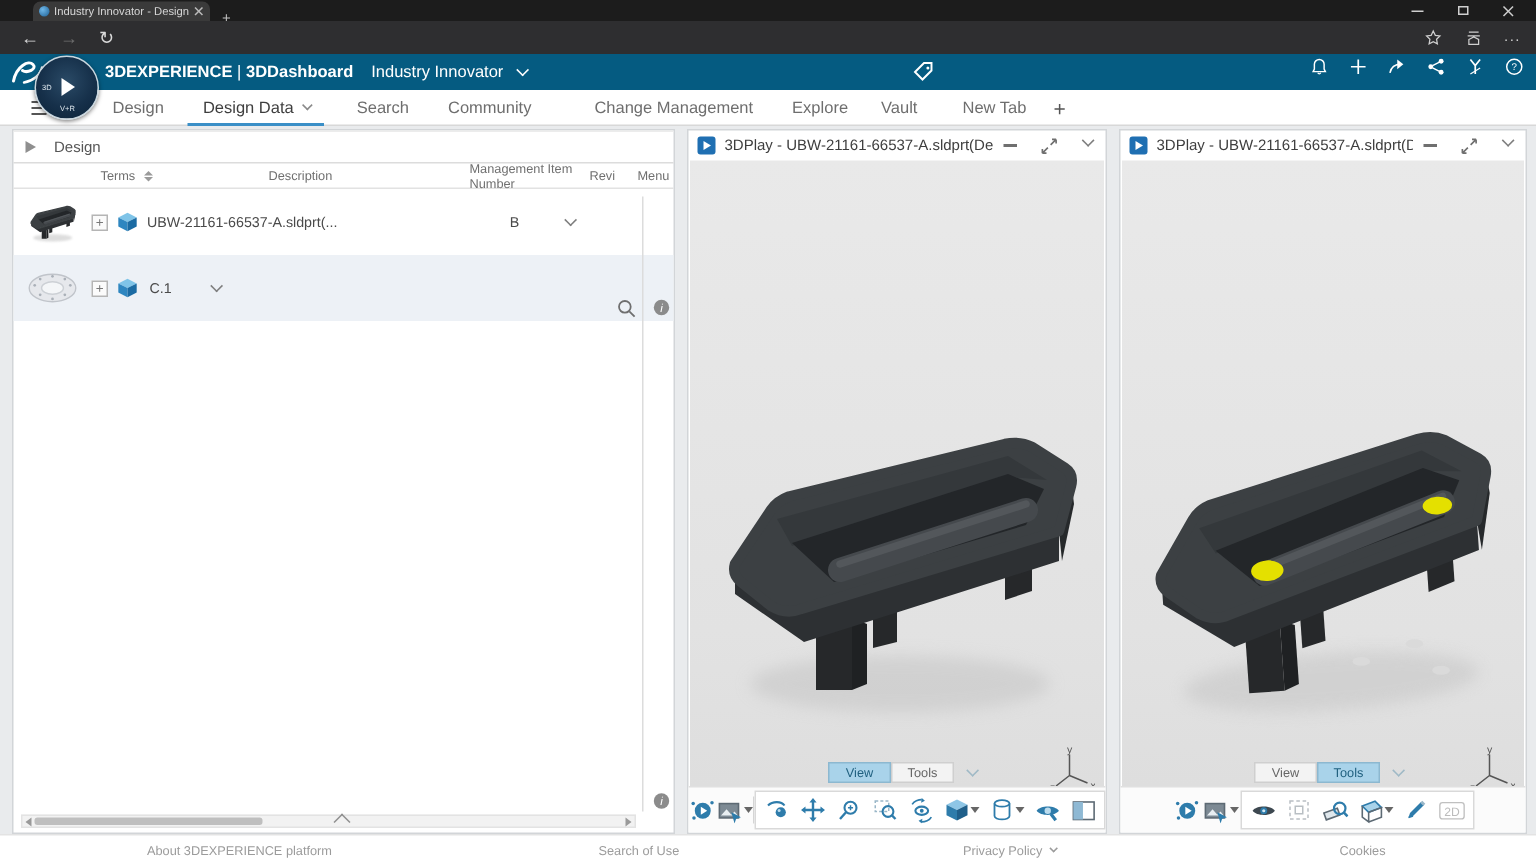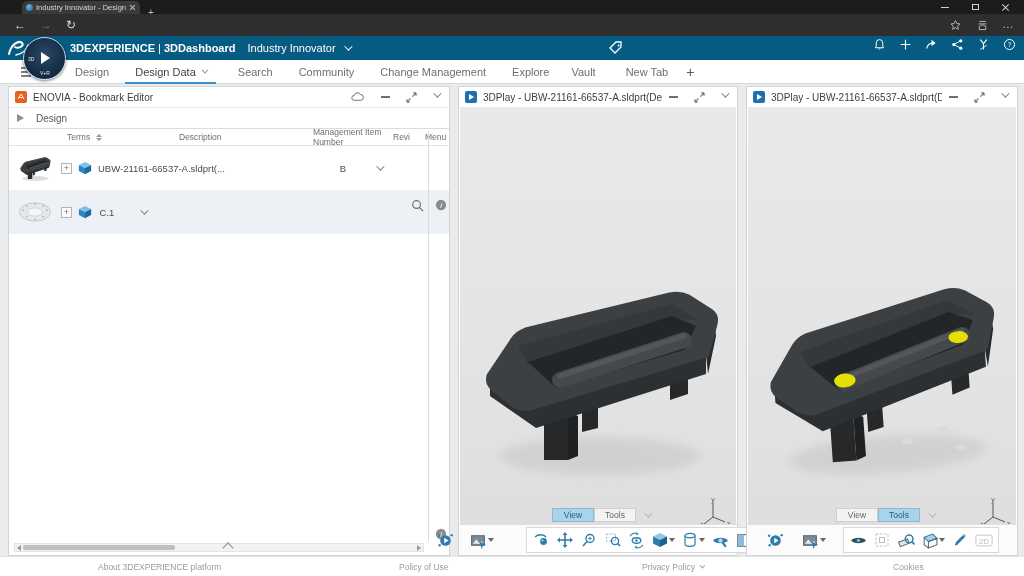--- a/index.html
+++ b/index.html
@@ -106,21 +106,21 @@
   .collapse-chev::before { content:""; position:absolute; left:1px; top:3px; width:7px; height:7px;
      border-left:1.6px solid #8f8f8f; border-top:1.6px solid #8f8f8f; transform:rotate(45deg); }
 
   
   .viewport { position:absolute; background:linear-gradient(#e9e9e9, #e2e2e2 75%, #dedede); overflow:hidden; }
   .vtabs { position:absolute; display:flex; align-items:center; gap:0; }
   .vtab { width:42px; height:14px; font-size:8.5px; display:flex; align-items:center; justify-content:center;
           background:#f3f3f3; border:1px solid #cfcfcf; color:#666; }
   .vtab.on { background:#a9d3ea; border-color:#8cb8d0; color:#20607f; }
   .toolstrip { position:absolute; left:0; right:0; bottom:0; height:31px; background:#fbfbfb;
-               border-top:1px solid #e0e0e0; display:flex; align-items:center; justify-content:center; gap:16px; }
+               border-top:1px solid #e0e0e0; display:flex; align-items:center; justify-content:center; gap:0; }
   .tgroup { display:flex; align-items:center; gap:4px; background:#fff; border:1px solid #d9d9d9; padding:2px 4px; }
   .tbtn { width:20px; height:20px; display:flex; align-items:center; justify-content:center; }
   .caret-dn { width:0; height:0; border-left:3px solid transparent; border-right:3px solid transparent;
               border-top:4px solid #666; margin-left:1px; }
   .axis-label { font-size:7px; fill:#555; }
 
   
   #footer { left:0; top:556px; width:1024px; height:20px; background:#fff; border-top:1px solid #e3e3e3; }
   .flink { position:absolute; top:5px; font-size:8.5px; color:#9b9b9b; white-space:nowrap; display:flex; gap:4px; align-items:center; }
 </style>
@@ -248,56 +248,36 @@
     <div class="dtab active" style="margin-left:18px;">
         <span>Design Data</span>
         <span class="chev"></span>
       </div>
     <div class="dtab" style="margin-left:24px;">
         <span>Search</span>
       </div>
     <div class="dtab" style="margin-left:18px;">
         <span>Community</span>
       </div>
-    <div class="dtab" style="margin-left:18px;text-align:right;">
+    <div class="dtab" style="margin-left:34px;text-align:right;">
         <span>Change Management</span>
       </div>
     <div class="dtab" style="margin-left:18px;">
         <span>Explore</span>
       </div>
     <div class="dtab" style="margin-left:14px;">
         <span>Vault</span>
       </div>
     <div class="dtab" style="margin-left:22px;">
         <span>New Tab</span>
       </div>
     <span style="margin-left:14px;font-size:14px;color:#555;">+</span>
   </div>
 
   <div class="abs panel" style="left:8px;top:86px;width:442px;height:470px;">
-    <div class="phead">
-      <span class="appicon enovia">
-        <svg width="8" height="8" viewBox="0 0 8 8">
-            <path d="M1 6L4 1l3 5M2.5 4.5h3" stroke="#fff" stroke-width="1" fill="none"></path>
-          </svg>
-      </span>
-      <span class="ptitle">ENOVIA - Bookmark Editor</span>
-      <span class="pict">
-        <svg width="13" height="10" viewBox="0 0 16 12">
-            <path d="M4 10a3 3 0 0 1 0-6 4 4 0 0 1 7.5-1A3 3 0 0 1 12 10z" fill="none" stroke="#6f6f6f" stroke-width="1.2"></path>
-          </svg>
-        <span class="i" style="width:10px;">
-            <span class="minus-ic"></span>
-          </span>
-        <svg width="11" height="11" viewBox="0 0 12 12">
-            <path d="M7 5l4-4m0 0H8m3 0v3M5 7l-4 4m0 0h3m-3 0V8" stroke="#6f6f6f" stroke-width="1.2" fill="none"></path>
-          </svg>
-        <span class="chev chev-gray"></span>
-      </span>
-    </div>
 
     <div id="bk-breadcrumb">
       <span class="tri-r"></span>
       <span class="bc">Design</span>
       <svg class="abs" style="left:402px;top:112px;" width="13" height="13" viewBox="0 0 14 14">
         <circle cx="6" cy="6" r="4.2" fill="none" stroke="#6f6f6f" stroke-width="1.3"></circle>
           <path d="M9.2 9.2L13 13" stroke="#6f6f6f" stroke-width="1.3"></path>
       </svg>
       <svg class="abs" style="left:426px;top:112px;" width="12" height="12" viewBox="0 0 14 14">
         <circle cx="7" cy="7" r="6" fill="#8b8b8b"></circle>
@@ -600,21 +580,21 @@
         </span>
       </span>
     </div>
   </div>
 
   <div id="footer" class="abs">
     <span class="flink" style="left:98px;">
         <span>About 3DEXPERIENCE platform</span>
       </span>
     <span class="flink" style="left:399px;">
-        <span>Policy of Use</span>
+        <span>Search of Use</span>
       </span>
     <span class="flink" style="left:642px;">
         <span>Privacy Policy</span>
         <span class="chev" style="color:#9b9b9b;width:4px;height:4px;"></span>
       </span>
     <span class="flink" style="left:893px;justify-content:center;">
         <span>Cookies</span>
       </span>
   </div>
 

